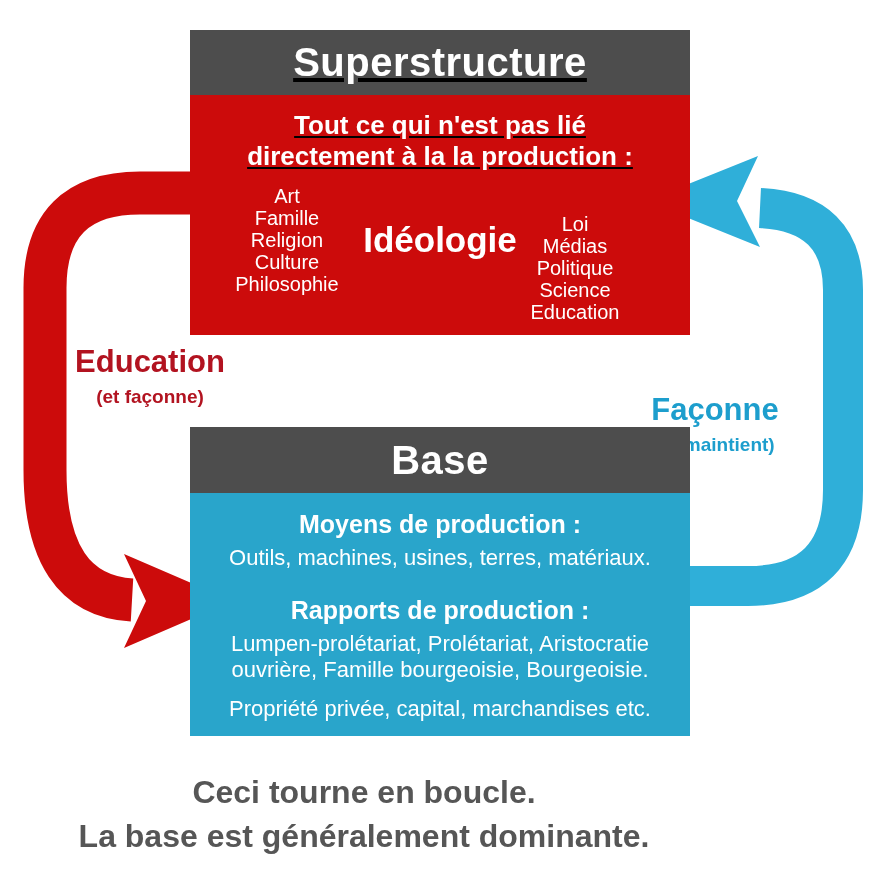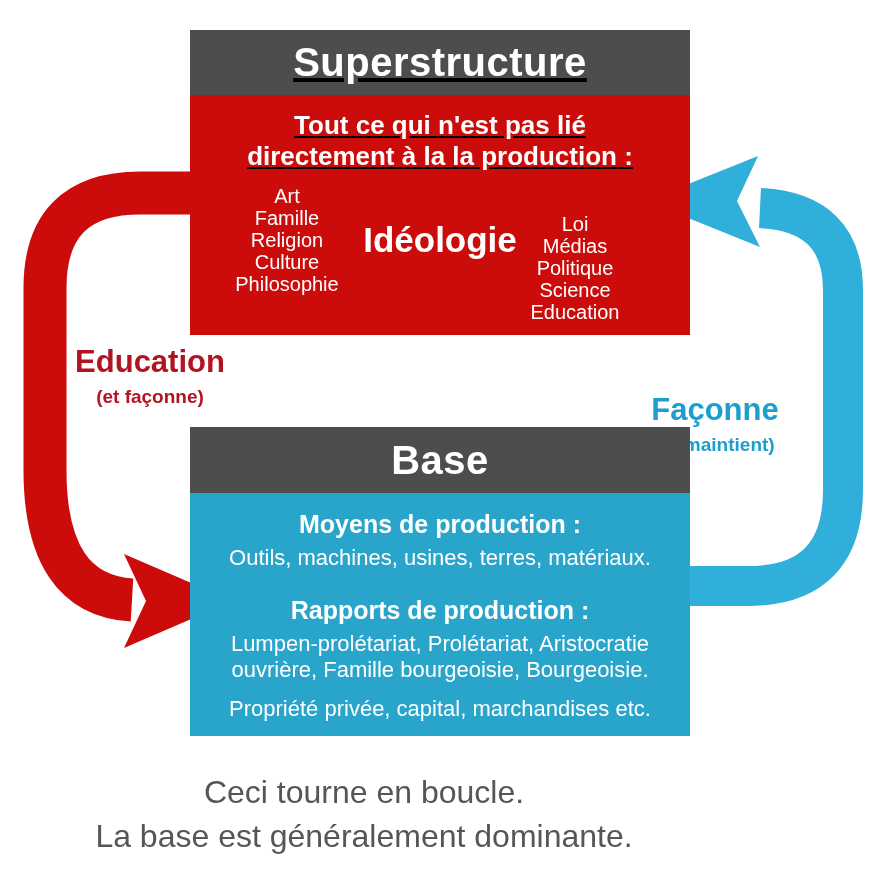--- a/index.html
+++ b/index.html
@@ -37,21 +37,21 @@
   .base-box{top:427px;height:309px;}
   .base-header{height:66px;line-height:66px;}
   .base-body{height:243px;background:var(--box_blue);color:var(--text_white);text-align:center;}
   .base-body .sec-title{padding-top:16px;font-weight:bold;font-size:25px;line-height:30px;}
   .base-body .sec-title.second{padding-top:24px;}
   .base-body .sec-text{padding-top:6px;font-size:22px;line-height:26px;}
   .base-body .sec-text.last{padding-top:13px;}
 
   .caption{
     position:absolute;left:0;top:770px;width:728px;text-align:center;
-    color:var(--caption_gray);font-weight:normal;font-size:32px;line-height:44px;
+    color:var(--caption_gray);font-weight:bold;font-size:32px;line-height:44px;
   }
 </style>
 </head>
 <body>
 
 <div class="canvas">
 
   <svg class="arrows" viewBox="0 0 880 880" aria-hidden="true">
     <path class="tube-red" d="M 192 193 L 140 193 Q 45 193 45 288 L 45 470 Q 45 595 132 600"></path>
     <polygon class="head-red" points="233,601 124,554 146,601 124,648"></polygon>

